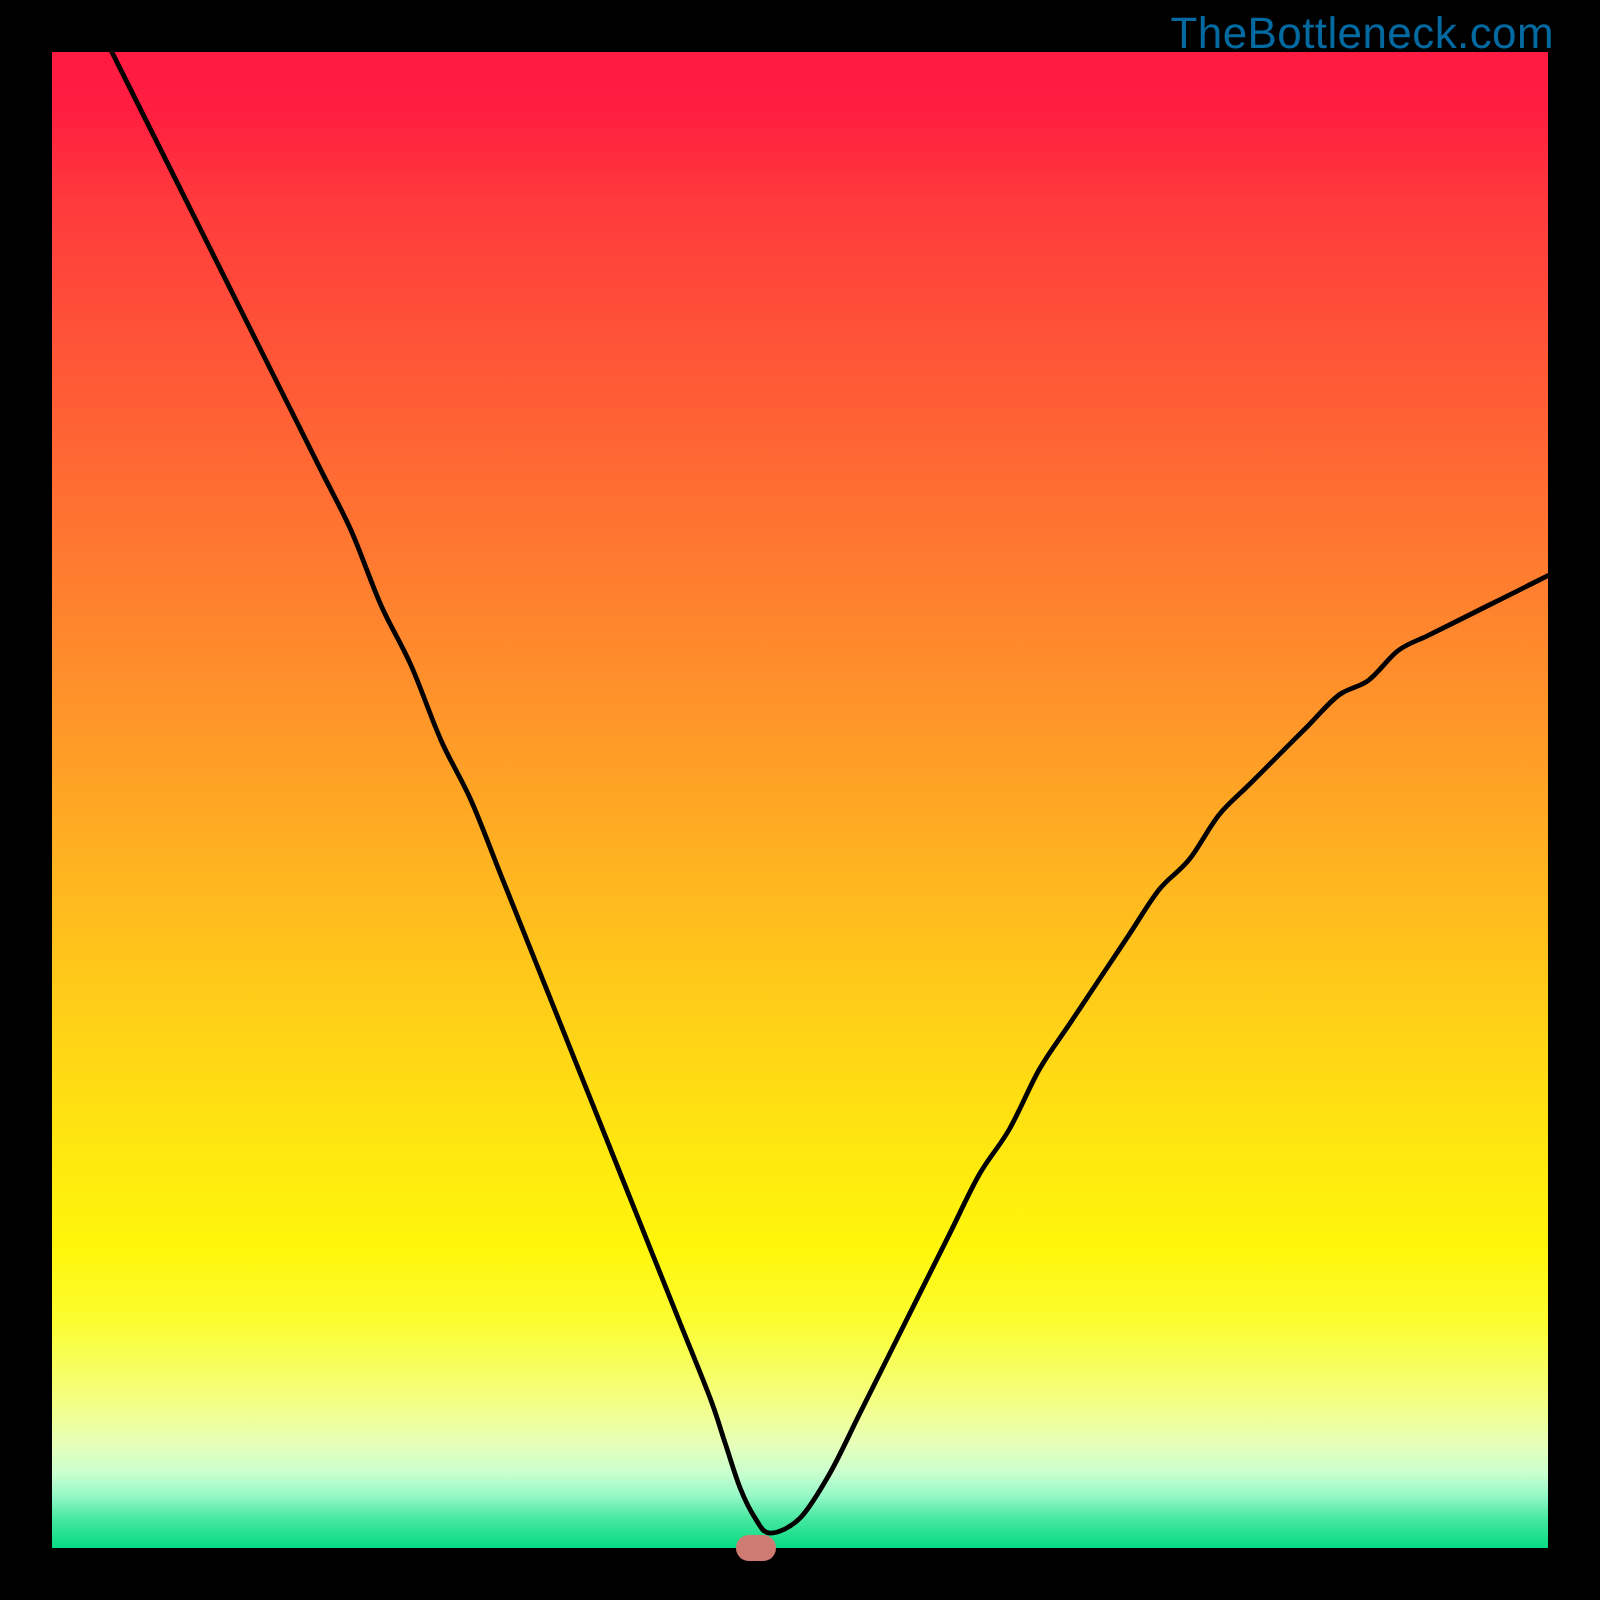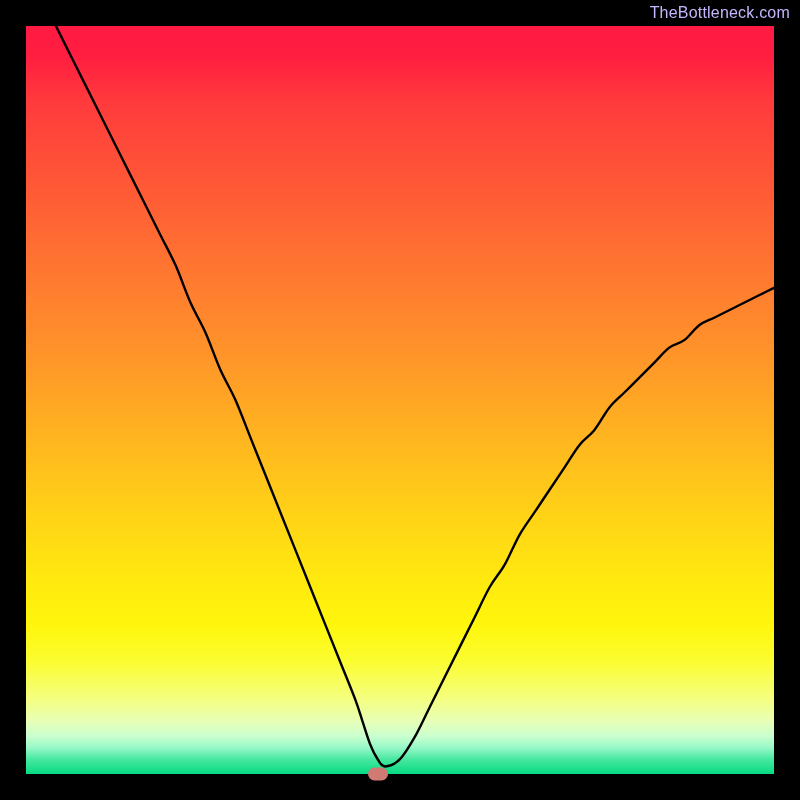--- a/index.html
+++ b/index.html
@@ -39,23 +39,23 @@
       #f4ff80 90%,
       #e7ffb8 93%,
       #c9ffcf 95%,
       #96f8c7 96.5%,
       #49e8a1 98%,
       #06da82 100%);
   }
   .watermark {
     position: absolute;
     top: 4px;
-    right: 10px;
-    color: #c4b5fd;
-    font-size: 16px;
+    right: 23px;
+    color: #0369a1;
+    font-size: 22px;
     font-weight: 400;
     letter-spacing: 0.2px;
     user-select: none;
   }
   svg.curve {
     position: absolute;
     left: 0;
     top: 0;
     width: 748px;
     height: 748px;

